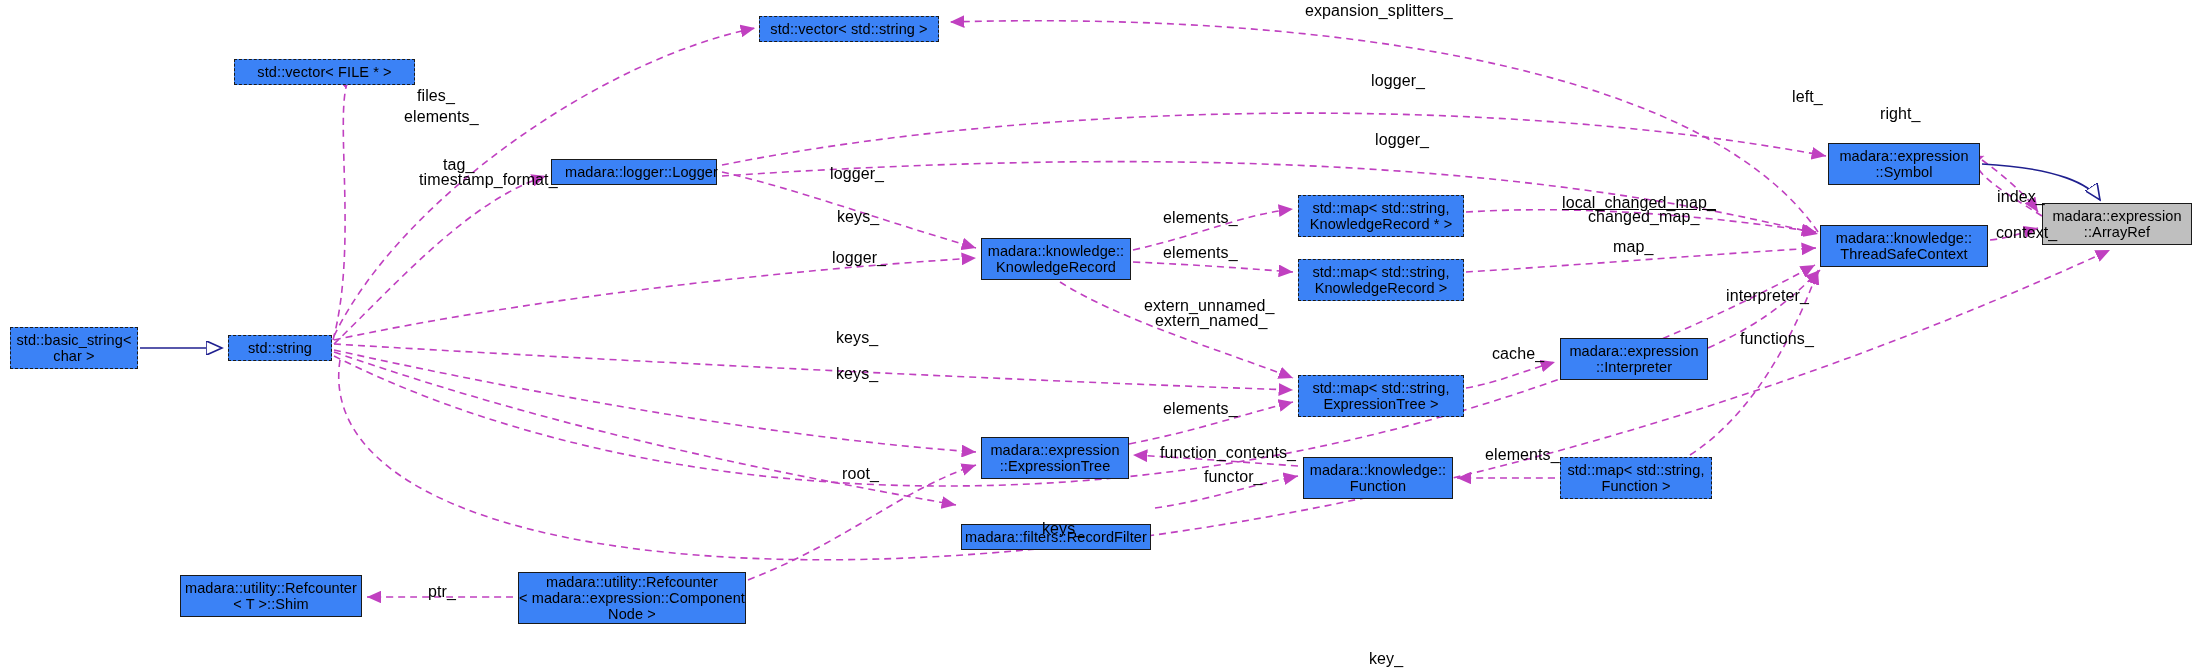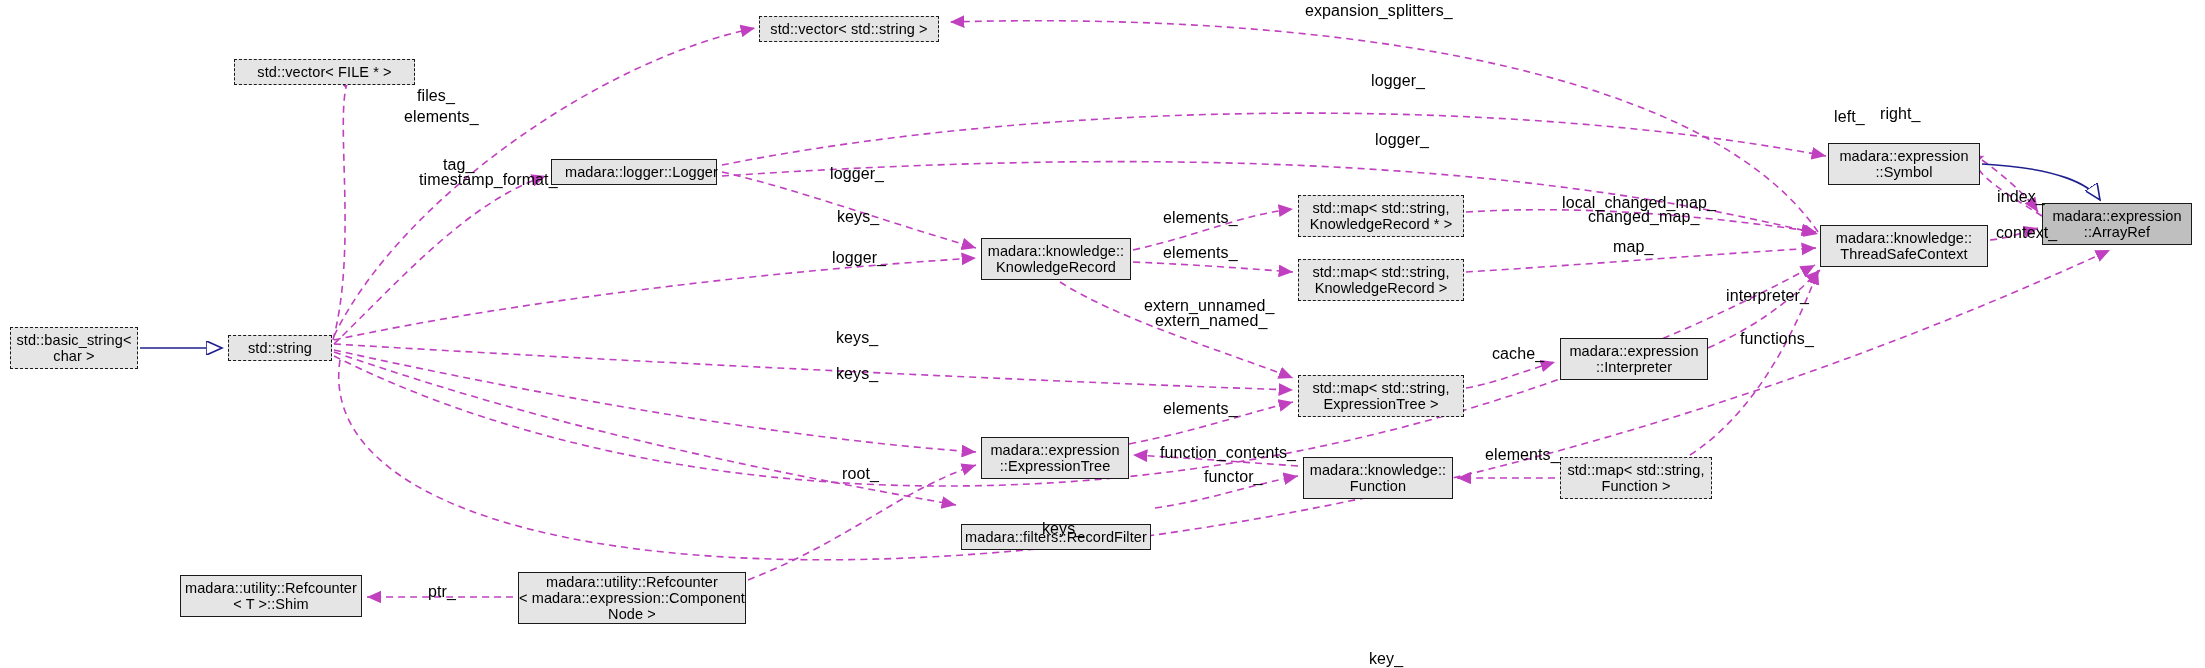--- a/index.html
+++ b/index.html
@@ -1,19 +1,19 @@
 <!DOCTYPE html>
 <html><head>
 <meta charset="utf-8">
 <style>
   html,body{margin:0;padding:0;background:#ffffff;}
   #canvas{position:relative;width:2205px;height:668px;background:#ffffff;
           font-family:"Liberation Sans", sans-serif;overflow:hidden;}
   .node{position:absolute;box-sizing:border-box;border:1px solid #1a1a1a;
-        background:#e5e5e5;display:flex;align-items:center;justify-content:center;
+        background:#3b82f6;display:flex;align-items:center;justify-content:center;
         text-align:center;font-size:14.5px;color:#000000;line-height:1.12;
         white-space:pre;letter-spacing:0.1px;}
   .node.dashed{border-style:dashed;}
   .node.highlight{background:#bfbfbf;}
   .edgelabel{position:absolute;font-size:16px;color:#000000;white-space:pre;
              line-height:1.12;letter-spacing:0.1px;}
   svg.links{position:absolute;left:0;top:0;width:2205px;height:668px;overflow:visible;}
 </style>
 </head>
 <body>
@@ -132,28 +132,28 @@
     <div class="node" style="left: 961px; top: 500px; width: 190px; height: 26px; margin-top: 24px;">madara::filters::RecordFilter</div>
     <div class="node" style="left: 180px; top: 575px; width: 182px; height: 42px;">madara::utility::Refcounter
 &lt; T &gt;::Shim</div>
     <div class="node" style="left: 518px; top: 572px; width: 228px; height: 52px;">madara::utility::Refcounter
 &lt; madara::expression::Component
 Node &gt;</div>
     <div class="edgelabel" style="left: 1305px; top: 2px;">expansion_splitters_</div>
     <div class="edgelabel" style="left: 417px; top: 67px; margin-top: 20px;">files_</div>
     <div class="edgelabel" style="left: 404px; top: 108px;">elements_</div>
     <div class="edgelabel" style="left: 1371px; top: 72px;">logger_</div>
-    <div class="edgelabel" style="left: 1834px; top: 88px; margin-top: 20px;">left_</div>
+    <div class="edgelabel" style="left: 1792px; top: 88px;">left_</div>
     <div class="edgelabel" style="left: 1880px; top: 105px;">right_</div>
     <div class="edgelabel" style="left: 1375px; top: 131px;">logger_</div>
     <div class="edgelabel" style="left: 443px; top: 156px;">tag_</div>
     <div class="edgelabel" style="left: 383px; top: 171px; margin-left: 36px;">timestamp_format_</div>
     <div class="edgelabel" style="left: 830px; top: 165px;">logger_</div>
     <div class="edgelabel" style="left: 1997px; top: 188px;">index_</div>
-    <div class="edgelabel" style="left: 1562px; top: 194px;">local_changed_map_</div>
+    <div class="edgelabel" style="left: 1562px; top: 194px; text-decoration: underline;">local_changed_map_</div>
     <div class="edgelabel" style="left: 1588px; top: 208px;">changed_map_</div>
     <div class="edgelabel" style="left: 837px; top: 208px;">keys_</div>
     <div class="edgelabel" style="left: 1163px; top: 209px;">elements_</div>
     <div class="edgelabel" style="left: 1996px; top: 224px;">context_</div>
     <div class="edgelabel" style="left: 832px; top: 249px;">logger_</div>
     <div class="edgelabel" style="left: 1163px; top: 244px;">elements_</div>
     <div class="edgelabel" style="left: 1613px; top: 238px;">map_</div>
     <div class="edgelabel" style="left: 1144px; top: 297px;">extern_unnamed_</div>
     <div class="edgelabel" style="left: 1155px; top: 312px;">extern_named_</div>
     <div class="edgelabel" style="left: 836px; top: 329px;">keys_</div>

